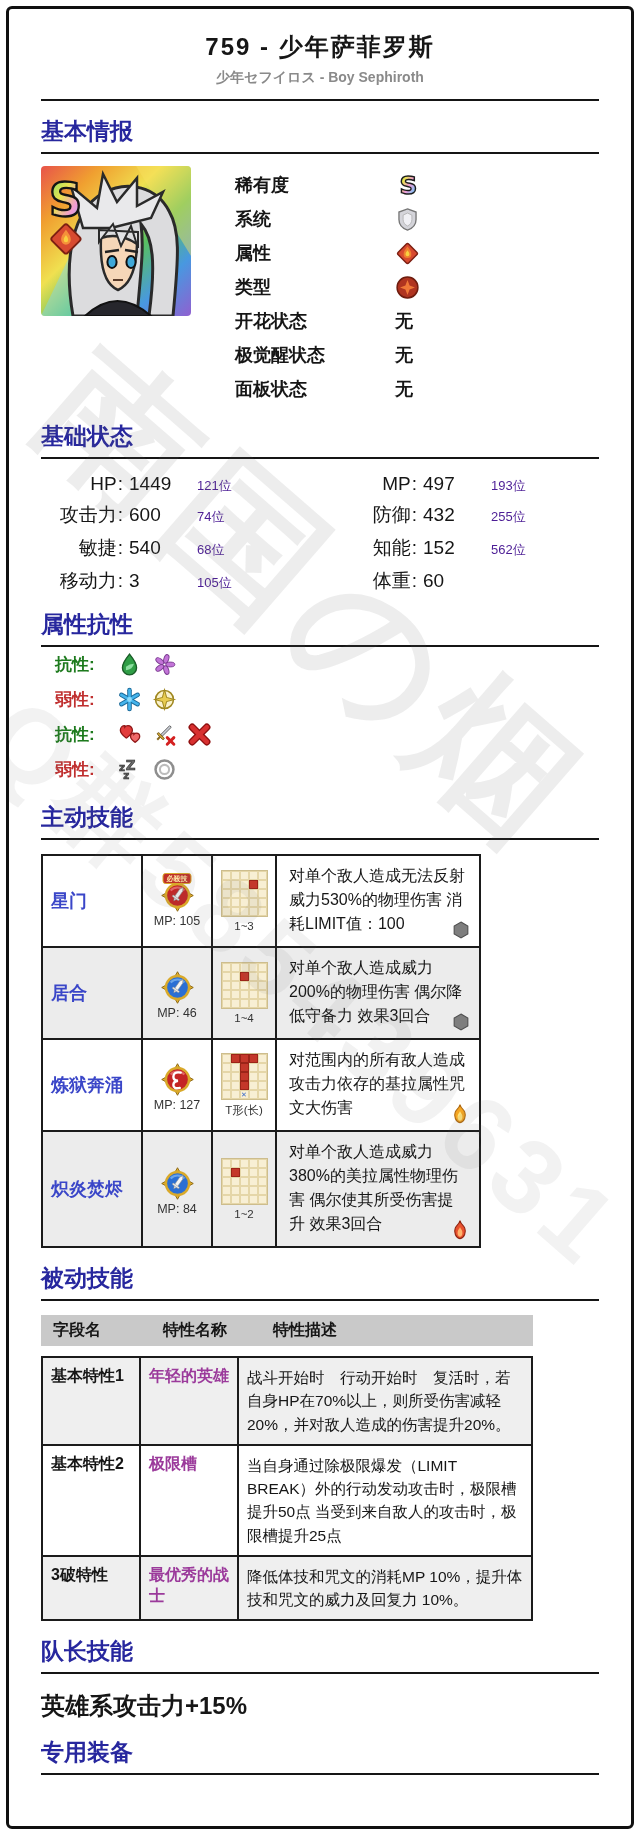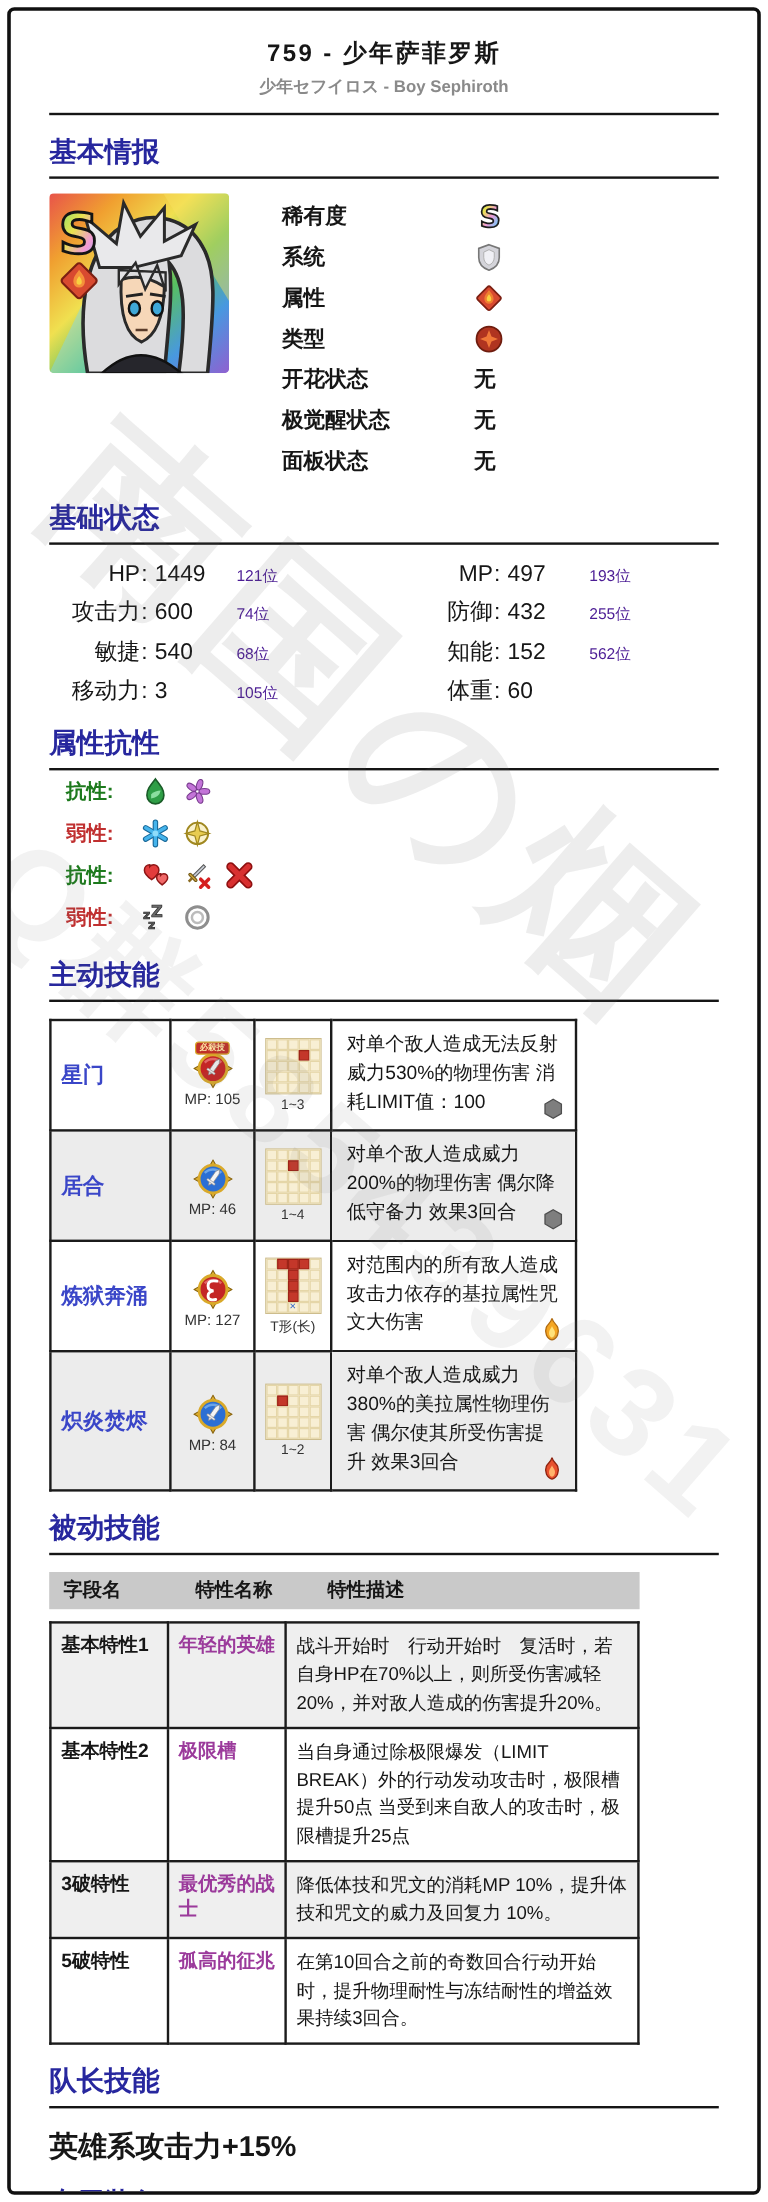--- a/index.html
+++ b/index.html
@@ -10,21 +10,21 @@
   }
   .frame{position:absolute;inset:6px;border:3px solid #101010;border-radius:6px;overflow:hidden;background:#fff;}
   .content{position:relative;padding:14px 32px 0;box-sizing:border-box;height:100%;}
 
   
   .wm{position:absolute;z-index:6;pointer-events:none;white-space:nowrap;font-weight:bold;}
   .wm1{left:120px;top:300px;font-size:150px;letter-spacing:14px;transform:rotate(41deg);transform-origin:left top;color:rgba(110,110,110,0.12);}
   .wm2{left:-30px;top:600px;font-size:105px;letter-spacing:8px;transform:rotate(41deg);transform-origin:left top;color:rgba(110,110,110,0.09);}
 
   
-  .page-title{text-align:center;font-size:20px;font-weight:bold;letter-spacing:2px;margin-top:8px;}
+  .page-title{text-align:center;font-size:24px;font-weight:bold;letter-spacing:2px;margin-top:8px;}
   .page-subtitle{text-align:center;font-size:14px;color:#8a8a8a;font-weight:bold;margin-top:6px;}
   .toprule{border-bottom:2px solid #151515;margin-top:12px;}
 
   
   .sec-h{font-size:23px;font-weight:bold;color:#27279e;margin-top:15px;padding-bottom:5px;border-bottom:2px solid #151515;}
 
   
   .binfo{display:flex;gap:44px;margin:12px 0 2px;}
   .portrait{width:150px;height:150px;flex:none;border-radius:4px;overflow:hidden;}
   .info-rows{flex:1;padding-top:2px;}
@@ -582,25 +582,20 @@
           <tr>
             <td class="pv-field">基本特性2</td>
             <td class="pv-trait">极限槽</td>
             <td class="pv-desc">当自身通过除极限爆发（LIMIT BREAK）外的行动发动攻击时，极限槽提升50点 当受到来自敌人的攻击时，极限槽提升25点</td>
           </tr>
           <tr>
             <td class="pv-field">3破特性</td>
             <td class="pv-trait">最优秀的战士</td>
             <td class="pv-desc">降低体技和咒文的消耗MP 10%，提升体技和咒文的威力及回复力 10%。</td>
           </tr>
-          <tr>
-            <td class="pv-field">5破特性</td>
-            <td class="pv-trait">孤高的征兆</td>
-            <td class="pv-desc">在第10回合之前的奇数回合行动开始时，提升物理耐性与冻结耐性的增益效果持续3回合。</td>
-          </tr>
         </tbody>
       </table>
 
     <div class="sec-h">队长技能</div>
     <div class="leader-text">英雄系攻击力+15%</div>
 
     <div class="sec-h">专用装备</div>
 
   </div>
 </div>

